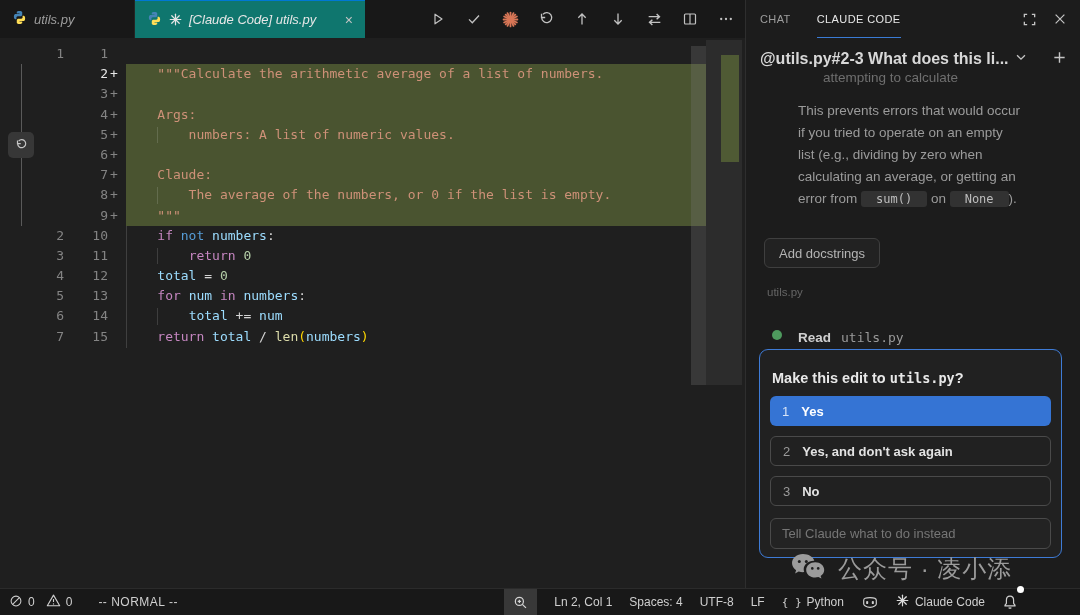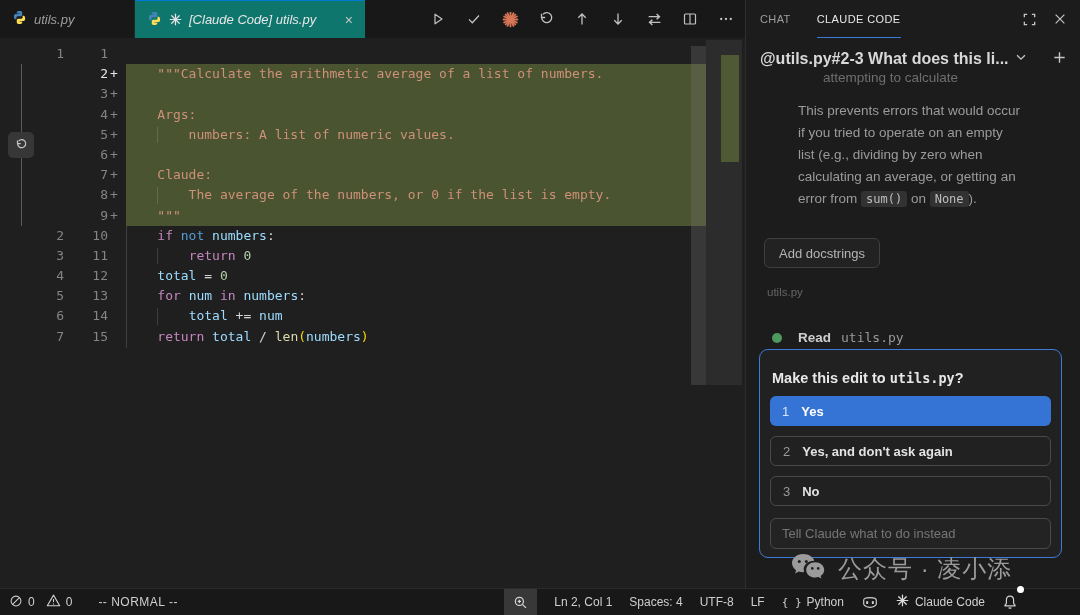--- a/index.html
+++ b/index.html
@@ -44,25 +44,25 @@
   .panel-header { position:absolute; left:0; top:0; width:335px; height:38px; display:flex; align-items:center; padding:0 14px; gap:26px; }
   .ptab { font-size:11px; letter-spacing:.4px; color:#9d9d9d; height:38px; display:flex; align-items:center; cursor:pointer; }
   .ptab.active { color:#e7e7e7; border-bottom:1.5px solid #3a7bd5; }
   .panel-header .ph-icons { margin-left:auto; display:flex; gap:16px; align-items:center; }
   .phbtn { cursor:pointer; display:flex; }
   .context-row { position:absolute; left:14px; top:44px; width:307px; height:30px; display:flex; align-items:center; cursor:pointer; }
   .context-row .ctx-text { font-size:16px; font-weight:bold; color:#d8d8d8; flex:1; white-space:nowrap; overflow:hidden; }
   .ctx-icons { display:flex; gap:24px; align-items:center; }
   .scrolled-line { position:absolute; left:77px; top:70px; font-size:13.5px; color:#6f6f6f; }
   .message { position:absolute; left:52px; top:100px; width:265px; font-size:13.5px; line-height:22px; color:#9b9b9b; }
-  .inline-code { font-family:"DejaVu Sans Mono","Liberation Mono",monospace; font-size:12px; background:#323232; border-radius:3px; padding:1px 5px; color:#bdbdbd;text-align:right; }
+  .inline-code { font-family:"DejaVu Sans Mono","Liberation Mono",monospace; font-size:12px; background:#323232; border-radius:3px; padding:1px 15px; color:#bdbdbd;text-align:right; }
   .chip { position:absolute; left:18px; top:238px; height:30px; display:inline-flex; align-items:center; padding:0 14px;
     border:1px solid #3f3f3f; border-radius:6px; font-size:13px; color:#b5b5b5; background:#222; cursor:pointer; }
   .file-label { position:absolute; left:21px; top:286px; font-size:11.5px; color:#656565; }
-  .read-row { position:absolute; left:26px; top:330px; display:flex; align-items:center; gap:10px; }
+  .read-row { position:absolute; left:26px; top:330px; display:flex; align-items:flex-start; gap:10px; }
   .read-dot { width:10px; height:10px; border-radius:50%; background:#4e9a5e; }
   .read-verb { font-size:13.5px; font-weight:bold; color:#cfcfcf; margin-left:6px; }
   .read-target { font-family:"DejaVu Sans Mono","Liberation Mono",monospace; font-size:13px; color:#9a9a9a; }
   
   .dialog { position:absolute; left:13px; top:349px; width:303px; height:209px; background:#212121;
     border:1px solid #3e7bd6; border-radius:9px; padding:20px 10px; }
   .dialog-title { font-size:14.5px; font-weight:bold; color:#e8e8e8; padding-left:2px; }
   .dialog-title .mono { font-family:"DejaVu Sans Mono","Liberation Mono",monospace; font-size:13.5px; }
   .opt { height:30px; border-radius:6px; display:flex; align-items:center; gap:12px; padding:0 12px;
     font-size:13px; margin-top:10px; cursor:pointer; }

